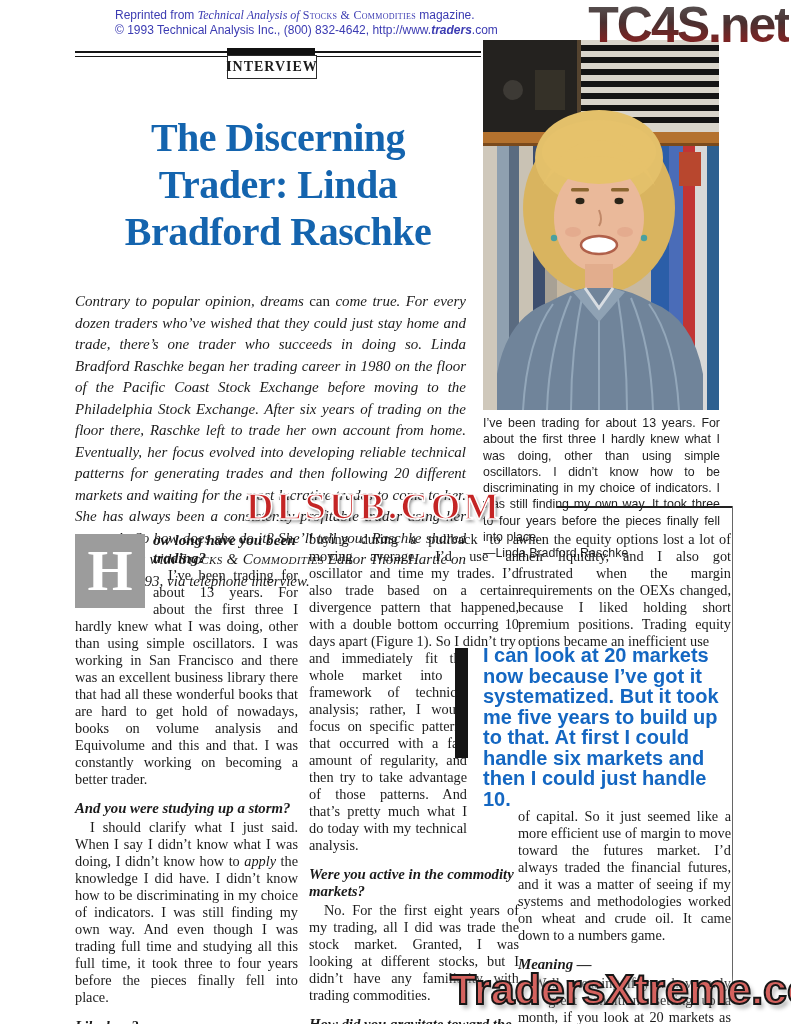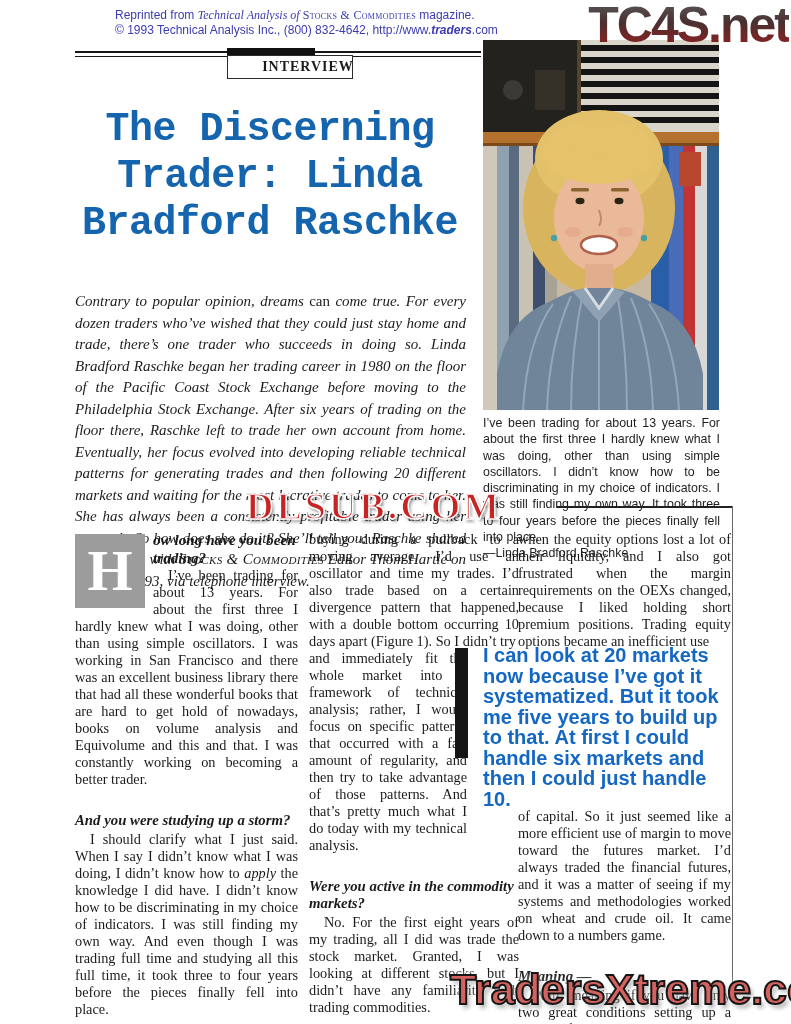--- a/index.html
+++ b/index.html
@@ -13,21 +13,21 @@
        color:#3b3bb2;font-family:"Liberation Sans",sans-serif;}
   .hdr .ital{font-style:italic;font-family:"Liberation Serif",serif;}
   .hdr .sc{font-variant:small-caps;font-family:"Liberation Serif",serif;letter-spacing:.3px;}
   .hdr .b{font-weight:bold;font-style:italic;}
   
   .hline1{position:absolute;left:75px;top:51px;width:406px;height:0;border-top:2px solid #161616;}
   .hline2{position:absolute;left:75px;top:56px;width:406px;height:0;border-top:1px solid #161616;}
   .int-bar{position:absolute;left:227px;top:48px;width:88px;height:8px;background:#111;}
   .int-box{position:absolute;left:227px;top:55px;width:88px;height:22px;background:#fff;
            border:1px solid #2a2a2a;display:flex;align-items:center;justify-content:center;
-           font-weight:bold;font-size:14px;letter-spacing:1px;padding-left:36px;}
+           font-weight:bold;font-size:14px;letter-spacing:1px;}
   
   .wm-top{position:absolute;right:2px;top:0px;z-index:30;
           font-family:"Liberation Sans",sans-serif;font-weight:900;font-size:50px;
           letter-spacing:-2px;line-height:1;
           background:linear-gradient(180deg,#5a5a5a 0%,#4a3030 45%,#7c2424 80%,#641c1c 100%);
           -webkit-background-clip:text;background-clip:text;color:transparent;}
   .wm-mid{position:absolute;left:246px;top:487px;z-index:30;
           font-family:"Liberation Serif",serif;font-weight:900;font-size:38px;line-height:1;
           letter-spacing:3px;color:#c42525;-webkit-text-stroke:1.5px #ffffff;
           text-shadow:2px 3px 3px rgba(70,70,70,.55);}
@@ -50,21 +50,21 @@
            font-family:"Liberation Sans",sans-serif;font-size:12.4px;line-height:16.3px;
            text-align:justify;color:#1e1e1e;}
   
   .hline3{position:absolute;left:557px;top:506px;width:176px;border-top:2px solid #222;}
   .vline-r{position:absolute;left:732px;top:506px;height:487px;border-left:1px solid #666;}
   
   .col{position:absolute;top:531px;font-size:14.3px;line-height:17px;text-align:justify;}
   .col p{margin:0;}
   .col .a{text-indent:15px;}
   .col .noind{text-indent:0;}
-  .col .q{margin:24px 0 2px;font-weight:bold;font-style:italic;text-indent:0;text-align:left;
+  .col .q{margin:12px 0 2px;font-weight:bold;font-style:italic;text-indent:0;text-align:left;
           font-size:14.8px;line-height:17px;}
   .dropcap{float:left;width:70px;height:74px;background:#9c9c9c;margin:3px 8px 2px 0;
            display:flex;align-items:center;justify-content:center;}
   .dropcap span{color:#fff;font-weight:bold;font-size:58px;line-height:1;
                 font-family:"Liberation Serif",serif;}
   .lead-q{font-weight:bold;font-style:italic;font-size:15.2px;line-height:18px;text-align:left;}
   .narrow{width:158px;}
   .spacer3{height:158px;}
   
   .pq-bar{position:absolute;left:455px;top:648px;width:13px;height:110px;background:#151515;}
@@ -82,21 +82,21 @@
     <div><span>© 1993 Technical Analysis Inc., (800) 832-4642, http://www.</span><span class="b">traders</span><span>.com</span></div>
   </div>
 
   <div class="wm-top">TC4S.net</div>
 
   <div class="hline1"></div>
   <div class="hline2"></div>
   <div class="int-bar"></div>
   <div class="int-box">INTERVIEW</div>
 
-  <h1 class="title" style="margin:0;font-family:Liberation Mono, monospace;"><span>The Discerning</span><br><span>Trader: Linda</span><br><span>Bradford Raschke</span></h1>
+  <h1 class="title" style="margin:8px;"><span>The Discerning</span><br><span>Trader: Linda</span><br><span>Bradford Raschke</span></h1>
 
   <div class="photo">
     <svg width="236" height="370" viewBox="0 0 236 370" xmlns="http://www.w3.org/2000/svg">
       <rect width="236" height="370" fill="#b89f84"></rect>
       <rect x="0" y="0" width="236" height="92" fill="#54432f"></rect>
       <rect x="0" y="0" width="94" height="92" fill="#24221f"></rect>
       <circle cx="30" cy="50" r="10" fill="#3d3a35"></circle>
       <rect x="52" y="30" width="30" height="40" fill="#353128"></rect>
       <rect x="98" y="0" width="138" height="92" fill="#d9d5cb"></rect>
       <g fill="#141414">

